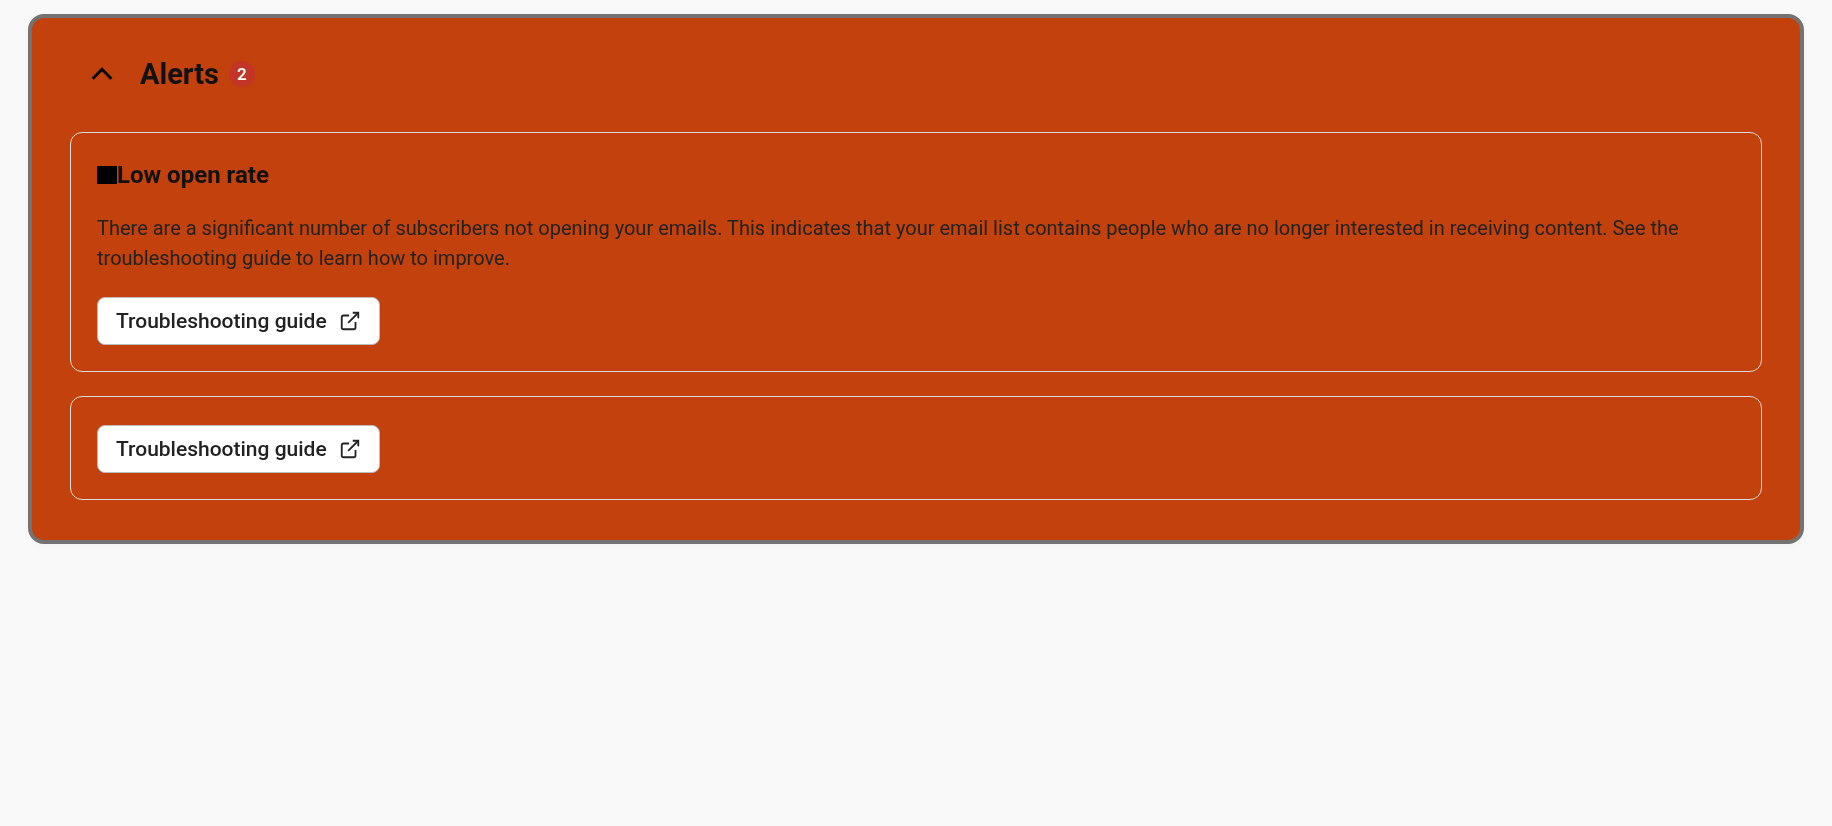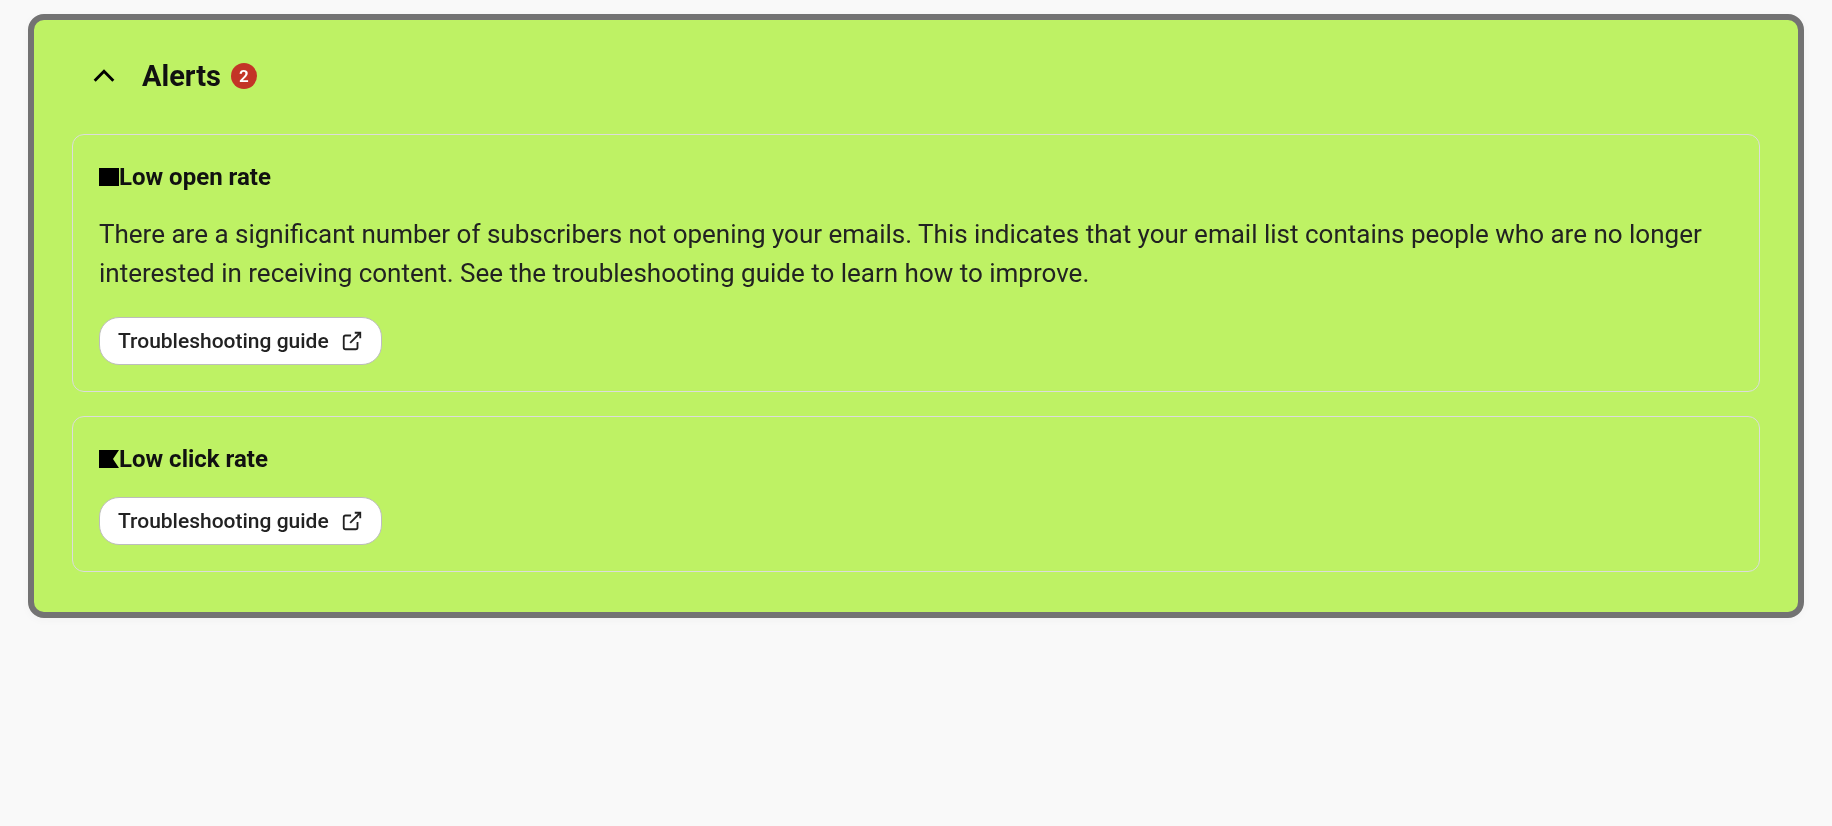--- a/index.html
+++ b/index.html
@@ -6,22 +6,22 @@
       margin: 0;
       padding: 0;
       box-sizing: border-box;
     }
     body {
       font-family: -apple-system, BlinkMacSystemFont, "Segoe UI", Roboto, Helvetica, Arial, sans-serif;
       background: #f9f9f9;
       padding: 14px 28px;
     }
     .panel {
-      background: #bef264;
-      border: 6px solid #737373;
+      background: #c2410c;
+      border: 4px solid #737373;
       border-radius: 16px;
       box-shadow: 0 2px 10px rgba(0,0,0,0.03);
       padding: 38px 38px 40px 38px;
     }
     .panel-header {
       display: flex;
       align-items: center;
       gap: 20px;
       margin-bottom: 40px;
       margin-left: 14px;
@@ -85,32 +85,32 @@
     }
     .bookmark-icon svg {
       display: block;
     }
     .alert-title {
       font-size: 24px;
       font-weight: 700;
       color: #111;
     }
     .alert-desc {
-      font-size: 26px;
+      font-size: 20px;
       line-height: 1.5;
       color: #222;
       margin-bottom: 24px;
     }
     .action-button {
       display: inline-flex;
       align-items: center;
       gap: 12px;
       background: #fff;
       border: 1px solid #bdbdbd;
-      border-radius: 20px;
+      border-radius: 8px;
       padding: 11px 18px;
       font-size: 21px;
       font-weight: 500;
       color: #222;
       cursor: pointer;
       font-family: inherit;
     }
     .external-icon {
       width: 22px;
       height: 22px;
@@ -162,28 +162,20 @@
           <svg viewBox="0 0 24 24">
             <path d="M18 13 V19 A2 2 0 0 1 16 21 H5 A2 2 0 0 1 3 19 V8 A2 2 0 0 1 5 6 H11"></path>
             <polyline points="15,3 21,3 21,9"></polyline>
             <line x1="10" y1="14" x2="21" y2="3"></line>
           </svg>
         </span>
       </button>
     </div>
 
     <div class="alert-card">
-      <div class="alert-head">
-        <span class="bookmark-icon">
-          <svg viewBox="0 0 20 18" width="20" height="18">
-              <polygon points="0,0 20,0 14,9 20,18 0,18" fill="#000"></polygon>
-            </svg>
-        </span>
-        <h3 class="alert-title">Low click rate</h3>
-      </div>
       <button class="action-button">
         <span>Troubleshooting guide</span>
         <span class="external-icon">
           <svg viewBox="0 0 24 24">
             <path d="M18 13 V19 A2 2 0 0 1 16 21 H5 A2 2 0 0 1 3 19 V8 A2 2 0 0 1 5 6 H11"></path>
             <polyline points="15,3 21,3 21,9"></polyline>
             <line x1="10" y1="14" x2="21" y2="3"></line>
           </svg>
         </span>
       </button>

